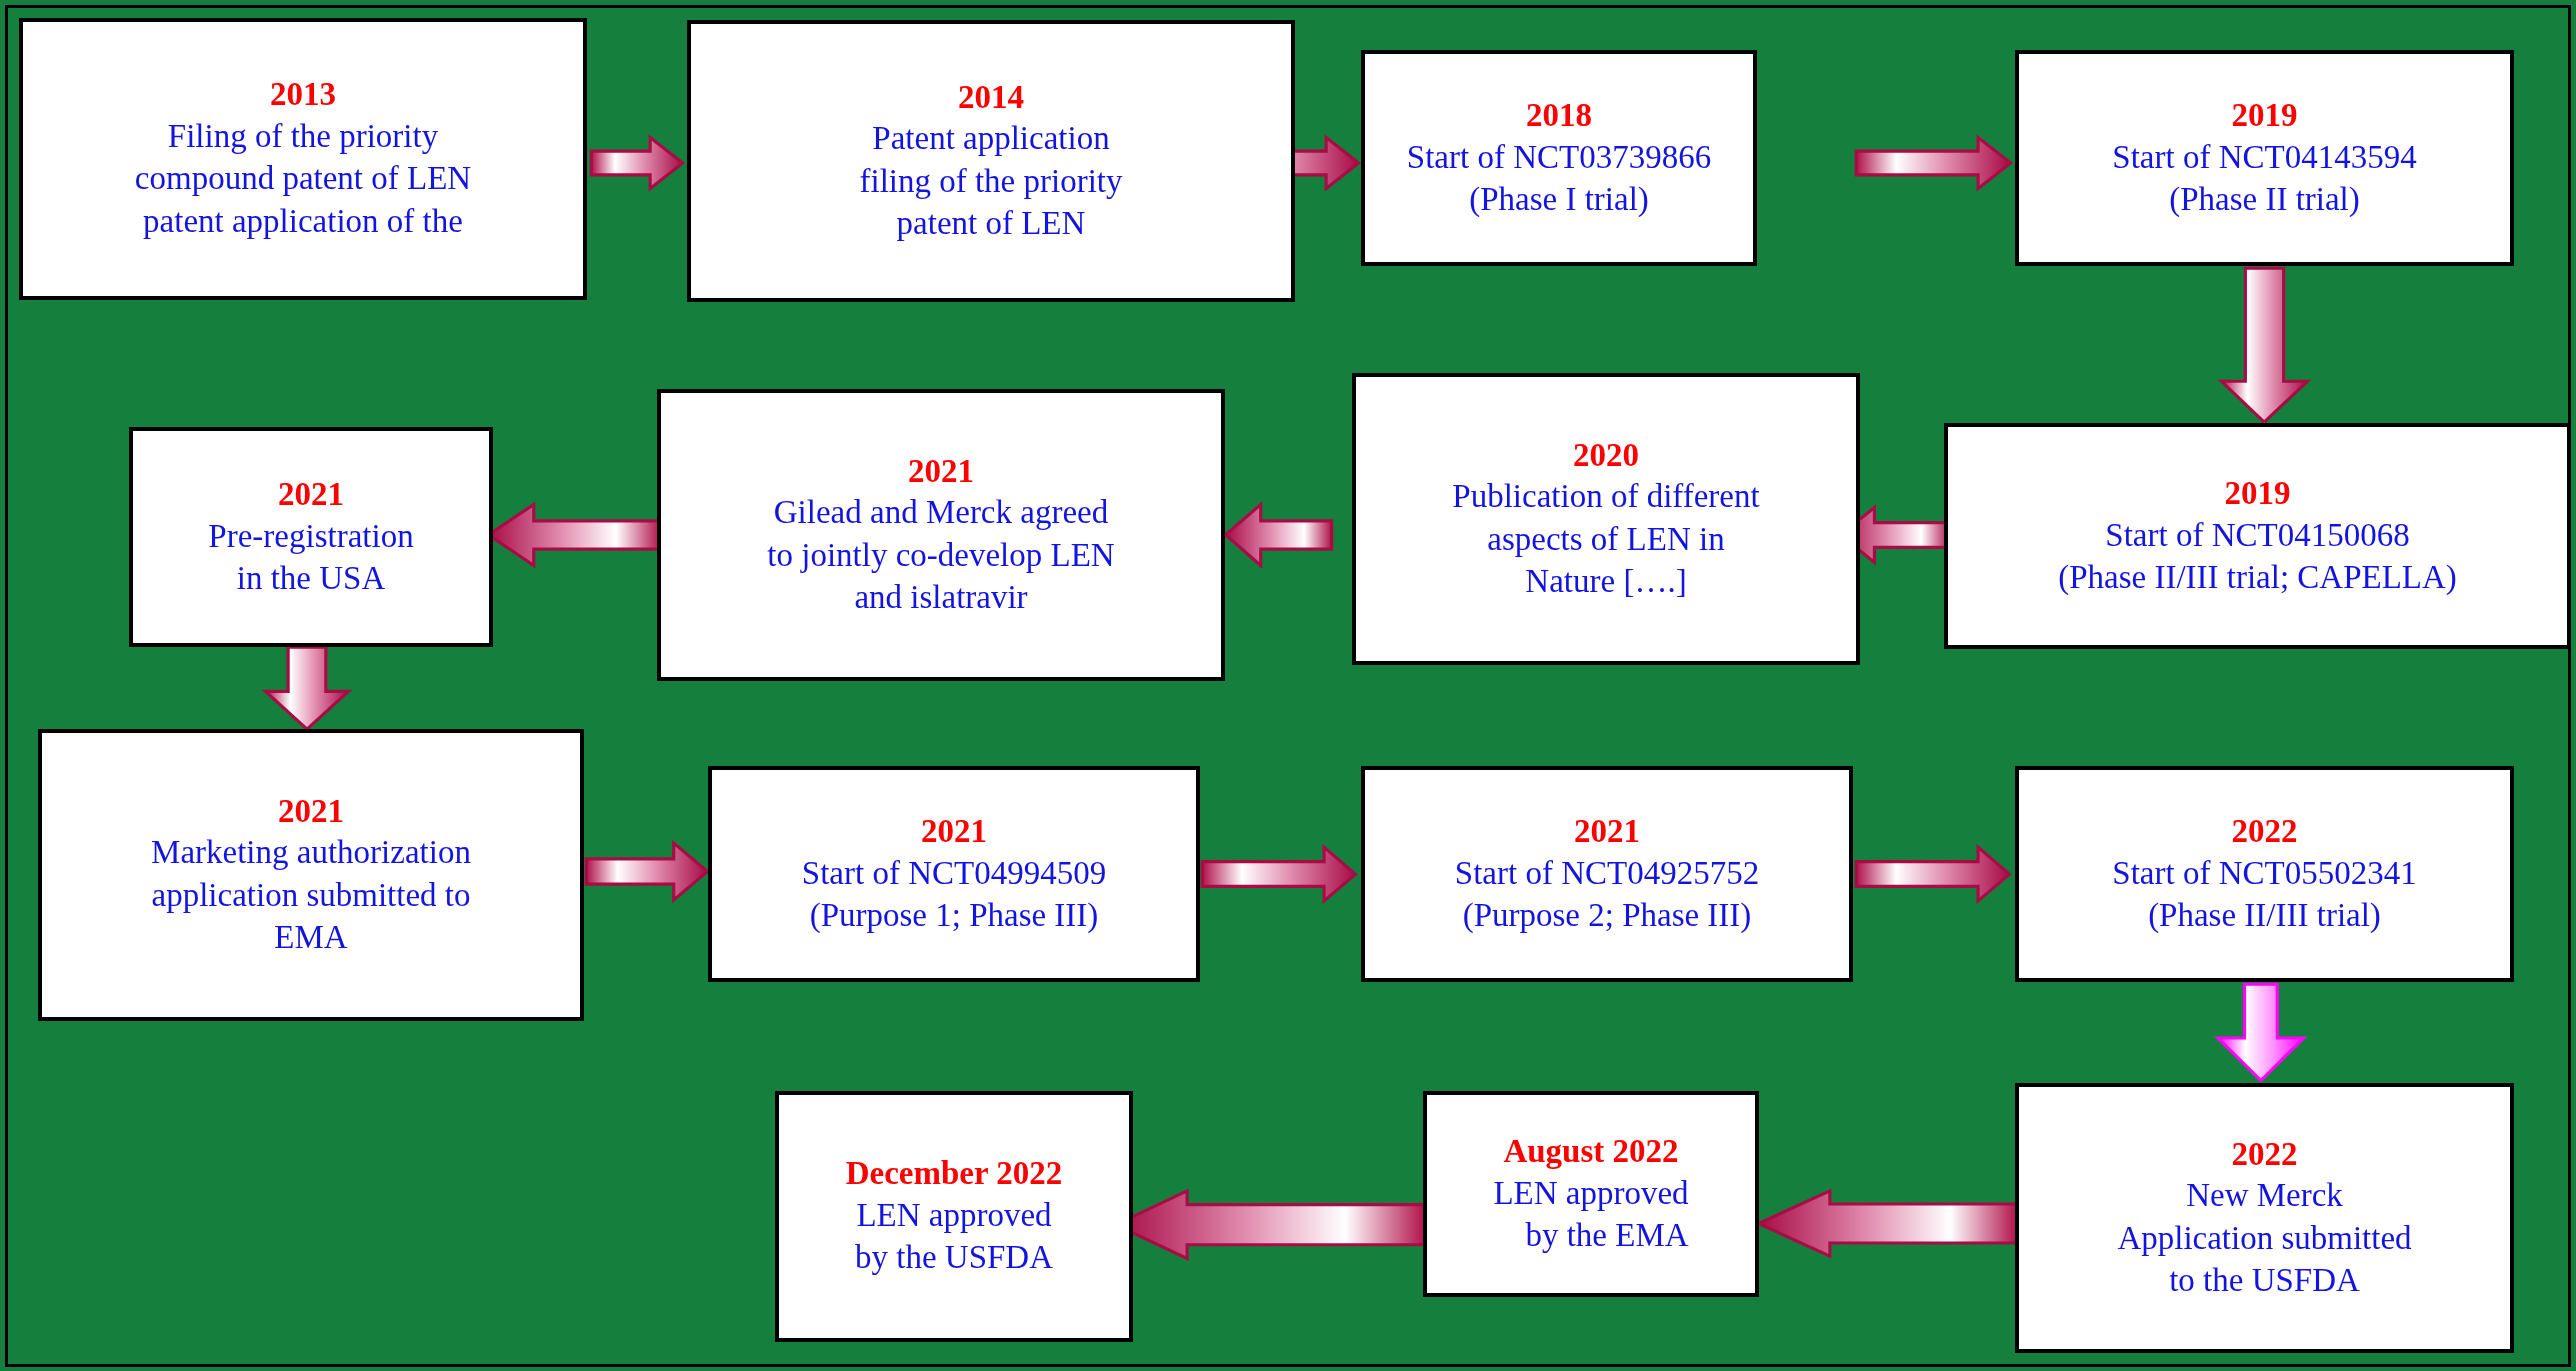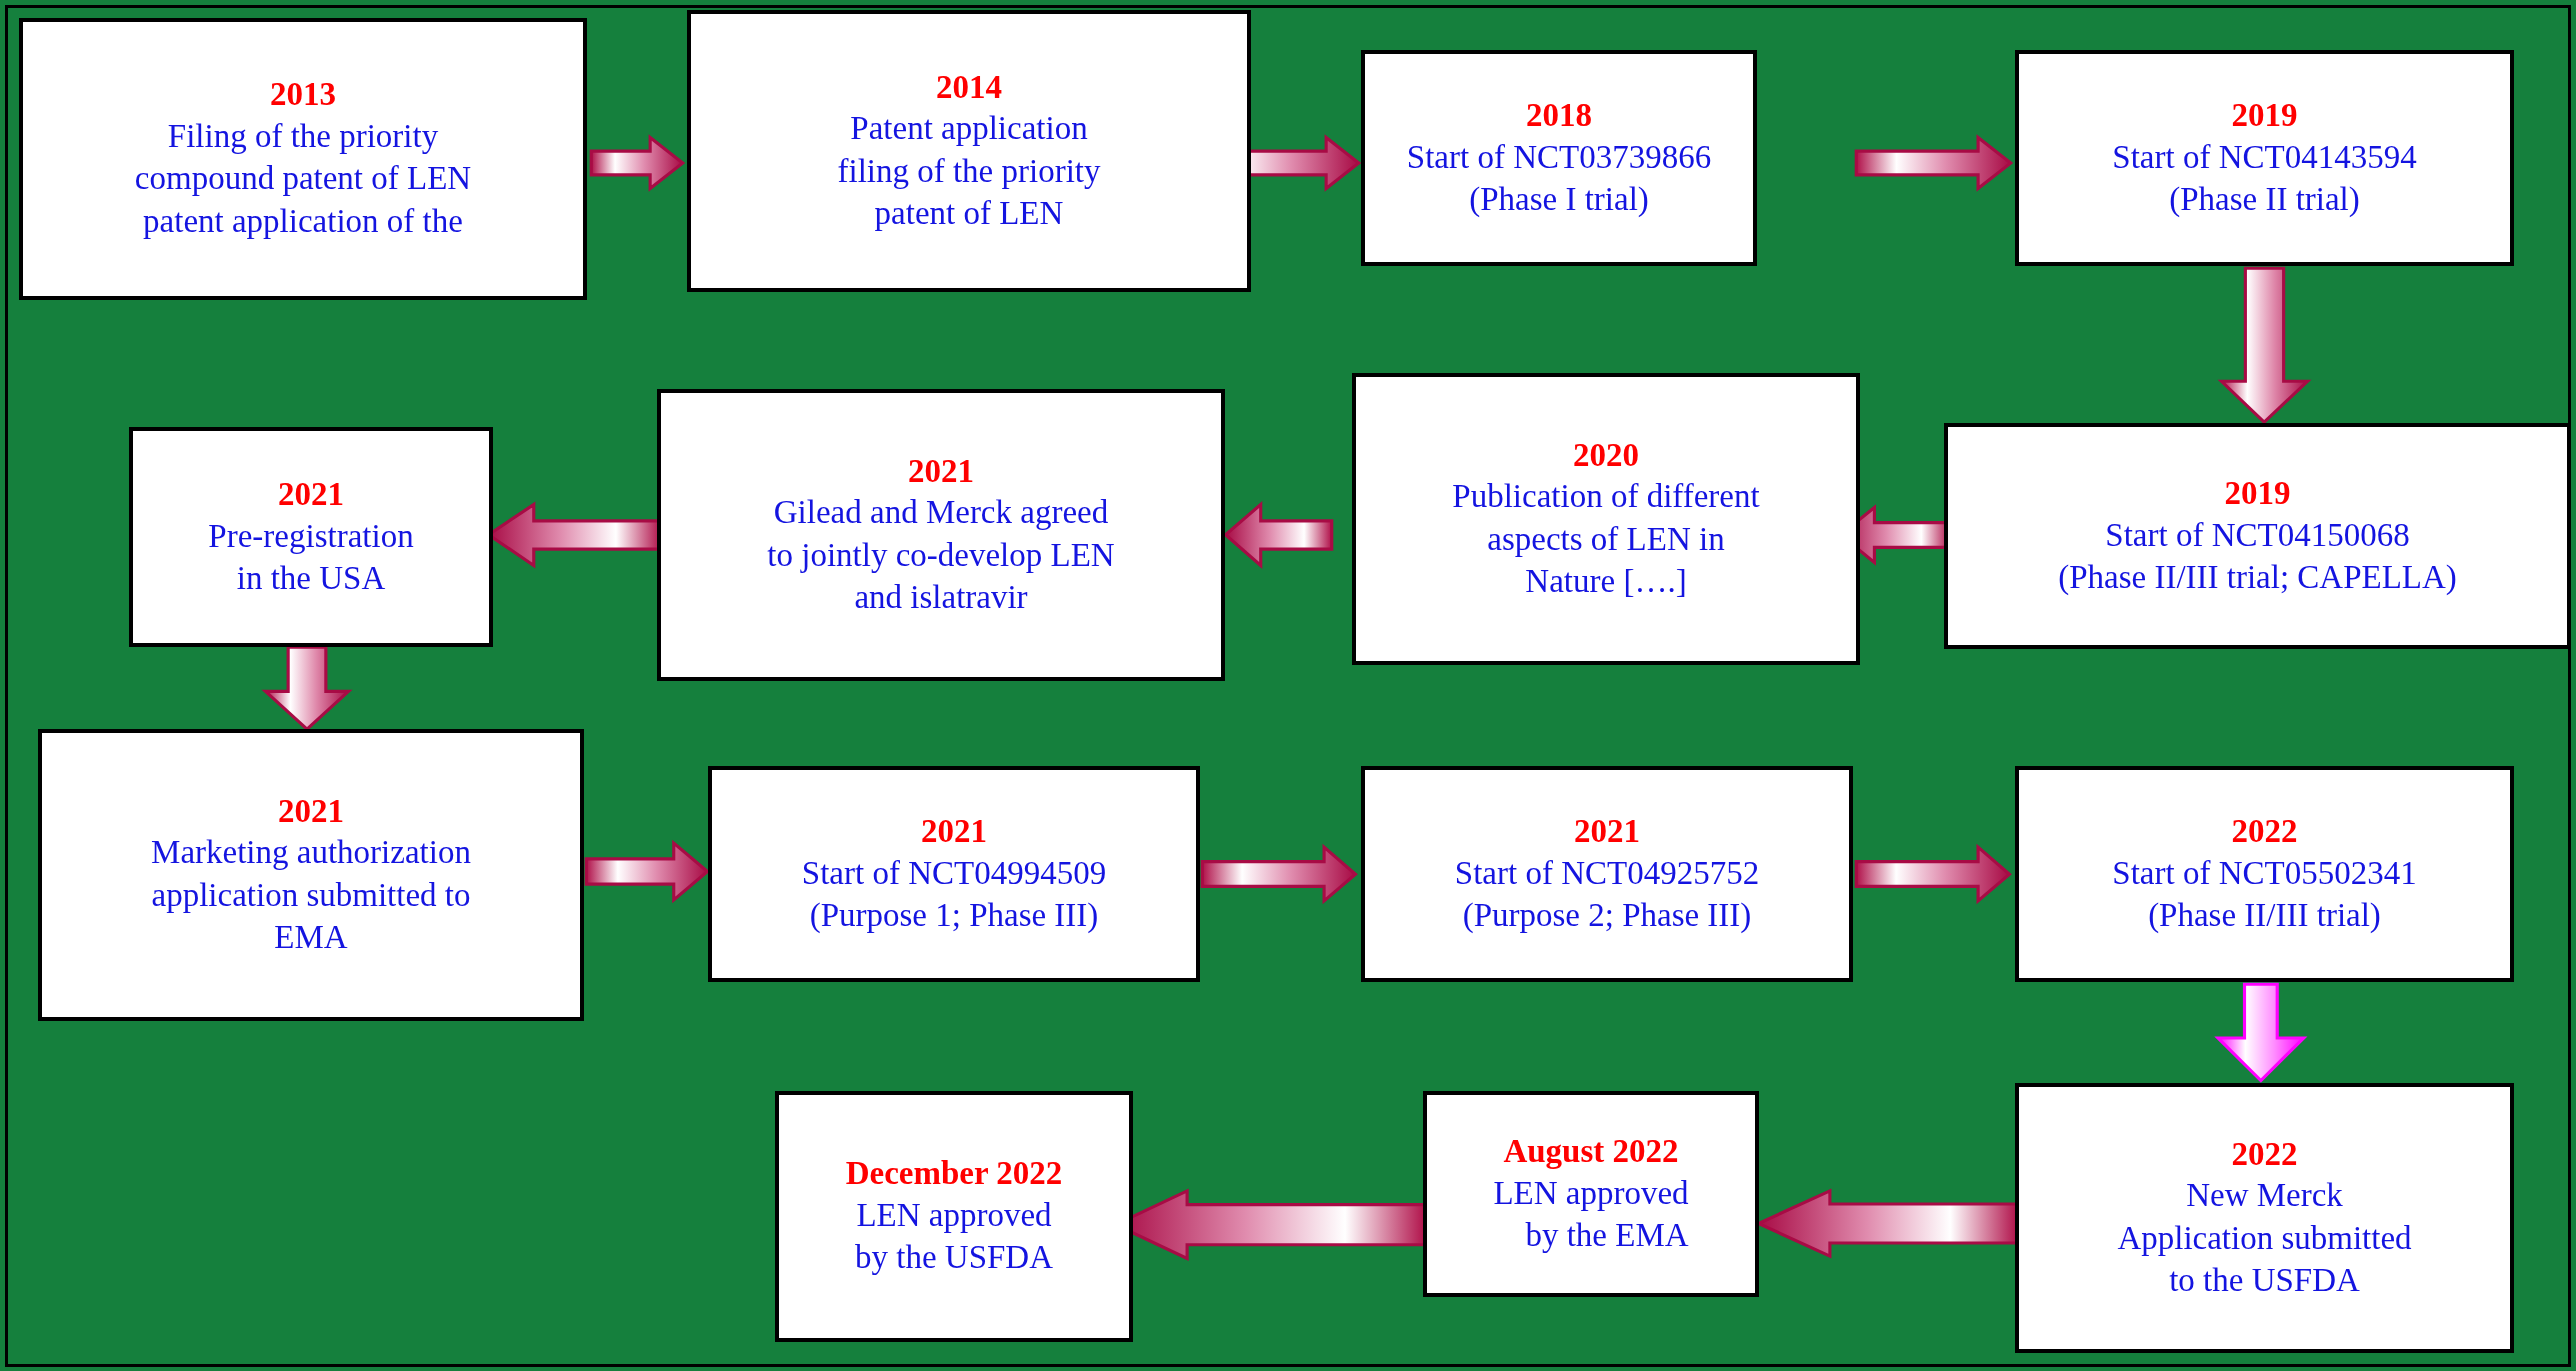--- a/index.html
+++ b/index.html
@@ -93,21 +93,21 @@
       <span class="ln">patent application of the</span>
     </span>
   </div>
 
   <div class="arrow" style="left:590px;top:135px;width:94px;height:56px;">
     <svg viewBox="0 0 150 90" preserveAspectRatio="none">
       <polygon points="2,26 96,26 96,4 148,45 96,86 96,64 2,64" fill="url(#gH)" stroke="#A80B45" stroke-width="5"></polygon>
     </svg>
   </div>
 
-  <div class="node" style="left:687px;top:10px;width:564px;height:282px;">
+  <div class="node" style="left:687px;top:20px;width:608px;height:282px;">
     <span class="year">2014</span>
     <span class="body">
       <span class="ln">Patent application</span>
       <span class="ln">filing of the priority</span>
       <span class="ln">patent of LEN</span>
     </span>
   </div>
 
   <div class="arrow" style="left:1197px;top:135px;width:163px;height:56px;">
     <svg viewBox="0 0 260 90" preserveAspectRatio="none">

